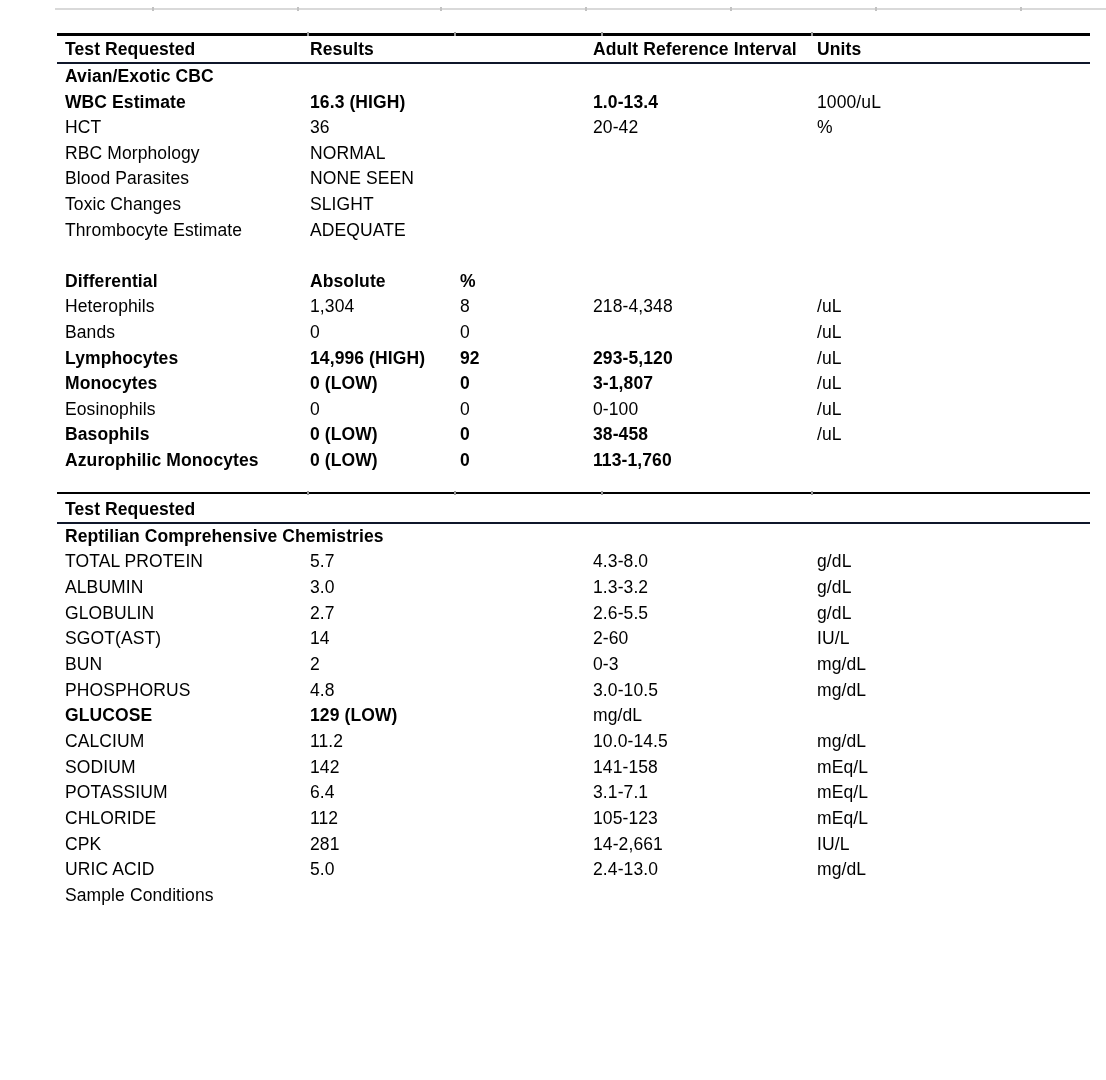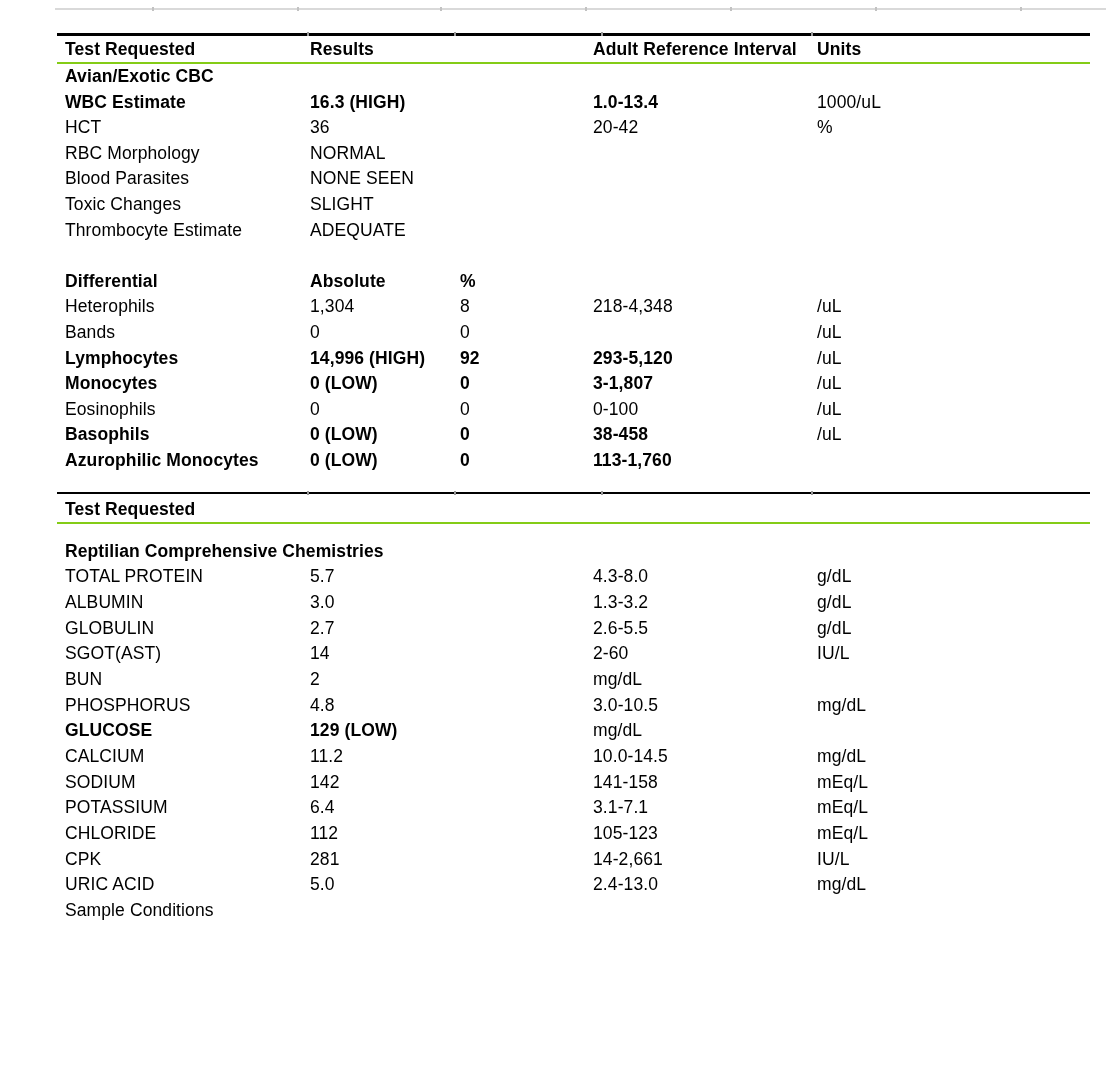--- a/index.html
+++ b/index.html
@@ -9,27 +9,27 @@
   .faint-line{position:absolute;left:55px;right:0;top:8px;height:2px;background:#d9d9d9;}
   .faint-line .tick{position:absolute;top:-1px;width:2px;height:4px;background:#c2c2c2;}
   .tbl{position:absolute;left:57px;width:1033px;}
   .tbl1{top:33px;}
   .tbl2{top:492px;}
   .rule{position:relative;width:100%;background:#000;}
   .rule.thick{height:3px;}
   .rule.thin{height:1.5px;}
   .rule .ctick{position:absolute;top:-1px;width:1.5px;height:4px;background:#9a9a9a;}
   .hdr{display:grid;grid-template-columns:253px 150px 133px 224px 273px;
-       height:26px;line-height:26px;font-weight:700;border-bottom:2px solid #84cc16;
+       height:26px;line-height:26px;font-weight:700;border-bottom:2px solid #0f172a;
        white-space:nowrap;}
   .tbl2 .hdr{height:28px;line-height:31px;}
   .row{display:grid;grid-template-columns:253px 150px 133px 224px 273px;
        height:25.6px;line-height:25.6px;white-space:nowrap;}
   .tbl2 .row{height:25.7px;line-height:25.7px;}
-  .tbl2 .rows{margin-top:15px;}
+  .tbl2 .rows{margin-top:0;}
   .c1{padding-left:8px;}
   .spacer{height:25.6px;}
   .b{font-weight:700;}
   .row .units{font-weight:400;}
   .section-title{font-weight:700;}
   .note-row{height:25.7px;line-height:25.7px;padding-left:8px;white-space:nowrap;}
 </style>
 </head>
 <body>
 
@@ -208,20 +208,21 @@
       <span class="c1">SGOT(AST)</span>
       <span>14</span>
       <span></span>
       <span>2-60</span>
       <span class="units">IU/L</span>
     </div>
     <div class="row">
       <span class="c1">BUN</span>
       <span>2</span>
       <span></span>
+      <span>0-3</span>
       <span class="units">mg/dL</span>
     </div>
     <div class="row">
       <span class="c1">PHOSPHORUS</span>
       <span>4.8</span>
       <span></span>
       <span>3.0-10.5</span>
       <span class="units">mg/dL</span>
     </div>
     <div class="row b">

